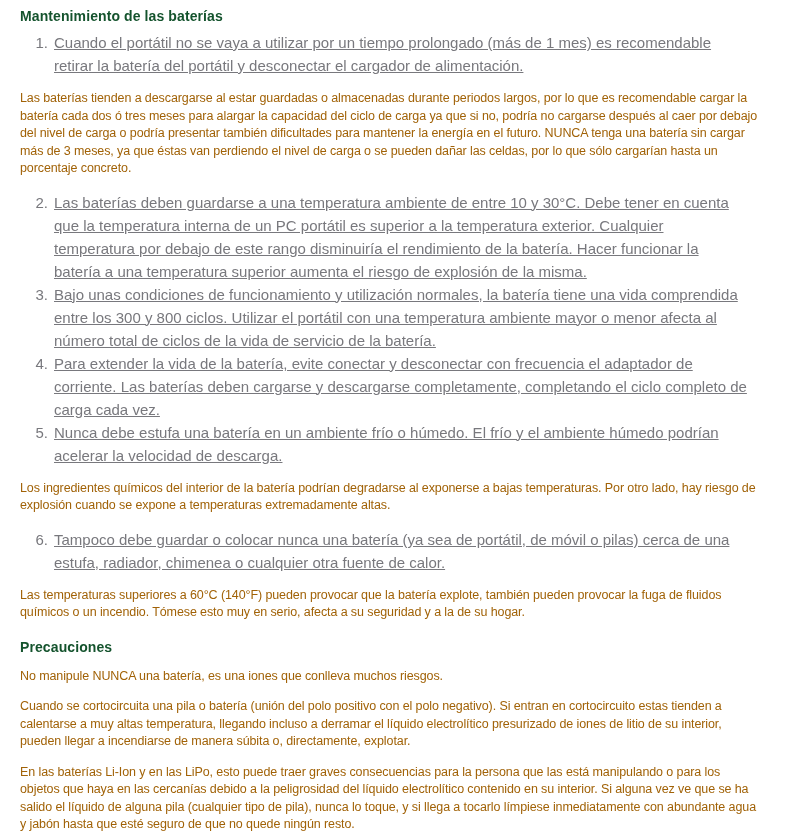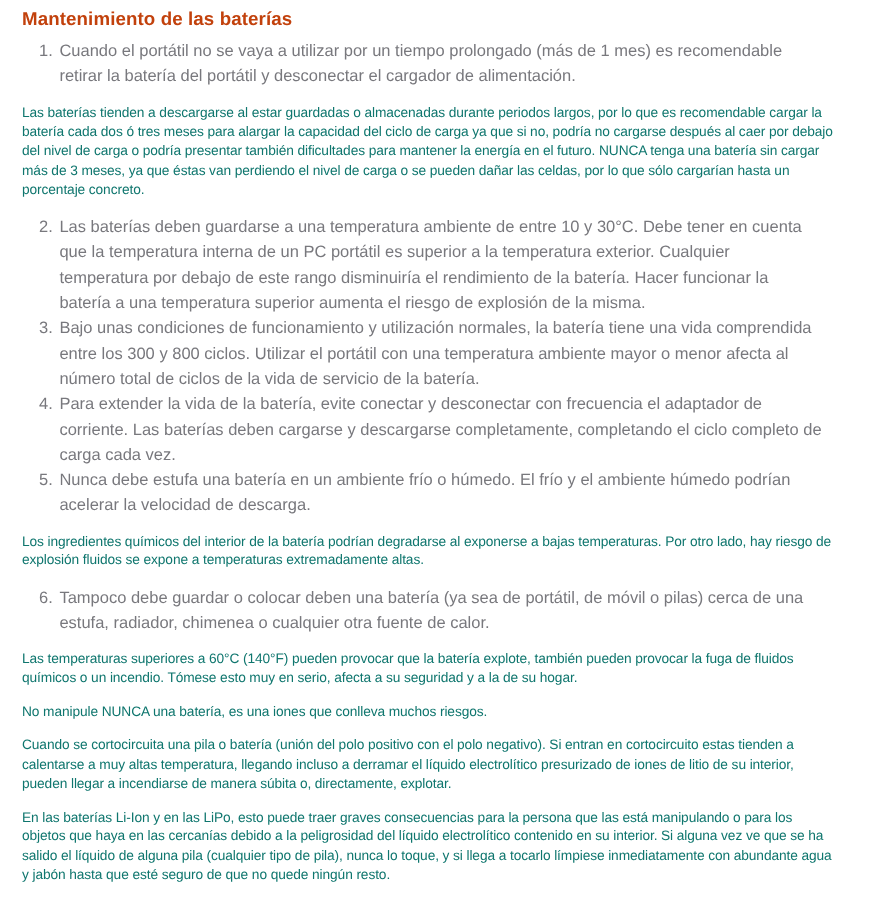--- a/index.html
+++ b/index.html
@@ -6,45 +6,45 @@
   html, body { background: #ffffff; }
   body {
     width: 800px;
     min-height: 833px;
     font-family: "Liberation Sans", "DejaVu Sans", sans-serif;
     color: #7a7a7e;
     padding: 8px 42px 10px 20px;
     -webkit-font-smoothing: antialiased;
   }
   .doc-title {
-    font-size: 17px;
+    font-size: 14px;
     font-weight: bold;
-    color: #c2410c;
+    color: #14532d;
     letter-spacing: 0.1px;
     margin: 0 0 7px 0;
   }
   .doc-title.precautions { margin-top: 17px; }
   .olist { margin: 4px 0 12px 0; padding-right: 10px; }
   .olist .li {
     display: flex;
     align-items: flex-start;
     font-size: 15px;
     line-height: 23px;
     color: #78787d;
   }
   .olist .num {
     flex: 0 0 34px;
     text-align: right;
     padding-right: 6px;
   }
-  .olist .litext { flex: 1 1 auto; }
+  .olist .litext { flex: 1 1 auto; text-decoration: underline; }
   .note {
     font-size: 12.5px;
     line-height: 17.5px;
-    color: #0f766e;
+    color: #a16207;
     margin: 13px 0;
     letter-spacing: -0.1px;
   }
   .note.tight { margin-bottom: 1px; }
 </style>
 </head>
 <body>
 
 <main>
 
@@ -71,31 +71,32 @@
     <div class="li">
       <span class="num">4.</span>
       <span class="litext">Para extender la vida de la batería, evite conectar y desconectar con frecuencia el adaptador de corriente. Las baterías deben cargarse y descargarse completamente, completando el ciclo completo de carga cada vez.</span>
     </div>
     <div class="li">
       <span class="num">5.</span>
       <span class="litext">Nunca debe estufa una batería en un ambiente frío o húmedo. El frío y el ambiente húmedo podrían acelerar la velocidad de descarga.</span>
     </div>
   </div>
 
-  <p class="note">Los ingredientes químicos del interior de la batería podrían degradarse al exponerse a bajas temperaturas. Por otro lado, hay riesgo de explosión fluidos se expone a temperaturas extremadamente altas.</p>
+  <p class="note">Los ingredientes químicos del interior de la batería podrían degradarse al exponerse a bajas temperaturas. Por otro lado, hay riesgo de explosión cuando se expone a temperaturas extremadamente altas.</p>
 
   <div class="olist">
     <div class="li">
       <span class="num">6.</span>
-      <span class="litext">Tampoco debe guardar o colocar deben una batería (ya sea de portátil, de móvil o pilas) cerca de una estufa, radiador, chimenea o cualquier otra fuente de calor.</span>
+      <span class="litext">Tampoco debe guardar o colocar nunca una batería (ya sea de portátil, de móvil o pilas) cerca de una estufa, radiador, chimenea o cualquier otra fuente de calor.</span>
     </div>
   </div>
 
   <p class="note tight">Las temperaturas superiores a 60°C (140°F) pueden provocar que la batería explote, también pueden provocar la fuga de fluidos químicos o un incendio. Tómese esto muy en serio, afecta a su seguridad y a la de su hogar.</p>
 
+  <h1 class="doc-title precautions">Precauciones</h1>
 
   <p class="note">No manipule NUNCA una batería, es una iones que conlleva muchos riesgos.</p>
 
   <p class="note">Cuando se cortocircuita una pila o batería (unión del polo positivo con el polo negativo). Si entran en cortocircuito estas tienden a calentarse a muy altas temperatura, llegando incluso a derramar el líquido electrolítico presurizado de iones de litio de su interior, pueden llegar a incendiarse de manera súbita o, directamente, explotar.</p>
 
   <p class="note">En las baterías Li-Ion y en las LiPo, esto puede traer graves consecuencias para la persona que las está manipulando o para los objetos que haya en las cercanías debido a la peligrosidad del líquido electrolítico contenido en su interior. Si alguna vez ve que se ha salido el líquido de alguna pila (cualquier tipo de pila), nunca lo toque, y si llega a tocarlo límpiese inmediatamente con abundante agua y jabón hasta que esté seguro de que no quede ningún resto.</p>
 
 </main>
 
 </body></html>

